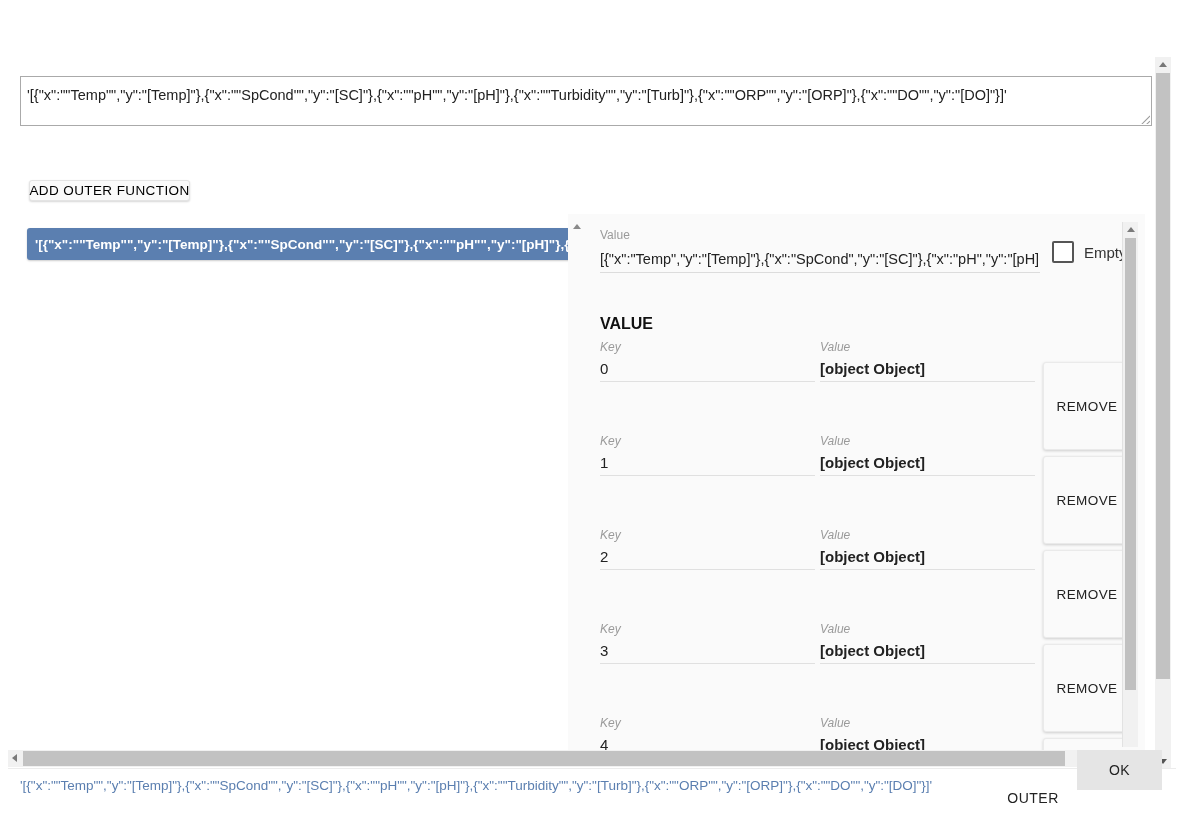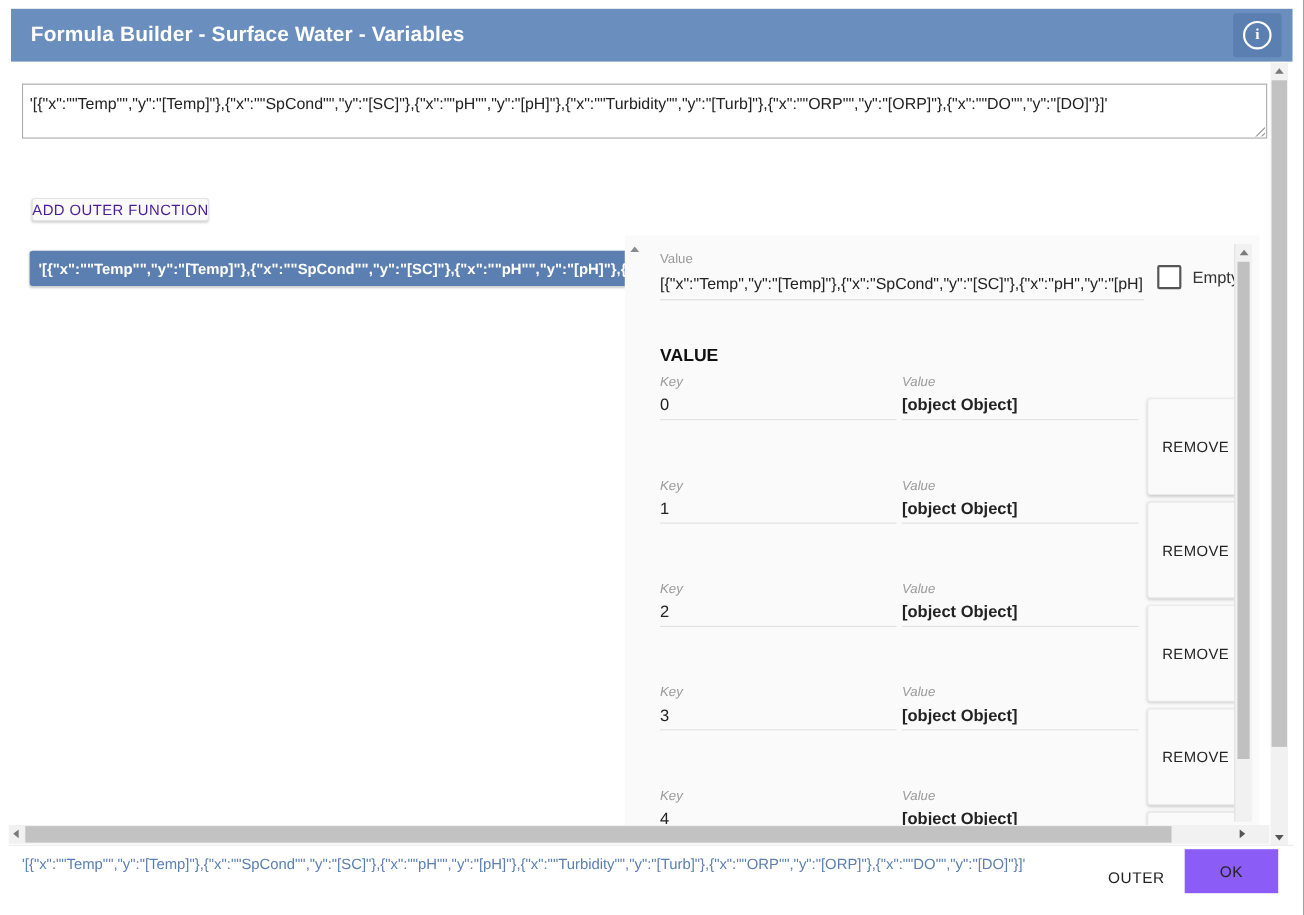--- a/index.html
+++ b/index.html
@@ -103,21 +103,21 @@
   .resize-grip:after  { width: 7px;  right: -1px; bottom: 0px; }
 
   
   .btn-flat {
     position: absolute;
     height: 21px;
     background: #fafafa;
     border: 1px solid #e4e4e4;
     border-radius: 3px;
     box-shadow: 0 1px 2px rgba(0,0,0,.16);
-    color: #4c1d95;
+    color: #000000;
     font-size: 13.5px;
     letter-spacing: .4px;
     display: flex;
     align-items: center;
     justify-content: center;
     box-sizing: border-box;
     white-space: nowrap;
   }
   #btn-add-outer { left: 29px; top: 180px; width: 161px; }
   #btn-add-param { left: 205px; top: 180px; width: 182px; }
@@ -410,44 +410,38 @@
     justify-content: center;
     font-size: 14px;
     letter-spacing: .5px;
     color: #222;
     background: transparent;
     border: none;
     font-family: "Liberation Sans", sans-serif;
   }
   .btn-ok {
     position: absolute;
-    left: 1077px; top: 772px;
+    left: 1077px; top: 750px;
     width: 85px; height: 40px;
     display: flex;
     align-items: center;
     justify-content: center;
     font-size: 14px;
     letter-spacing: .5px;
     color: #222;
-    background: #8b5cf6;
+    background: #e5e5e5;
     border: none;
     font-family: "Liberation Sans", sans-serif;
   }
 </style>
 </head>
 <body>
 
 <div class="app">
 
-  <div class="titlebar">
-    <div class="title-text">Formula Builder - Surface Water - Variables</div>
-    <div class="info-btn">
-      <div class="info-circle">i</div>
-    </div>
-  </div>
 
   <div class="formula-box">
     <div class="formula-text">'[{"x":""Temp"","y":"[Temp]"},{"x":""SpCond"","y":"[SC]"},{"x":""pH"","y":"[pH]"},{"x":""Turbidity"","y":"[Turb]"},{"x":""ORP"","y":"[ORP]"},{"x":""DO"","y":"[DO]"}]'</div>
     <div class="resize-grip"></div>
   </div>
 
   <div class="btn-flat" id="btn-add-outer">ADD OUTER FUNCTION</div>
 
   <div class="chip">'[{"x":""Temp"","y":"[Temp]"},{"x":""SpCond"","y":"[SC]"},{"x":""pH"","y":"[pH]"},{"x":""Turbid</div>
 

